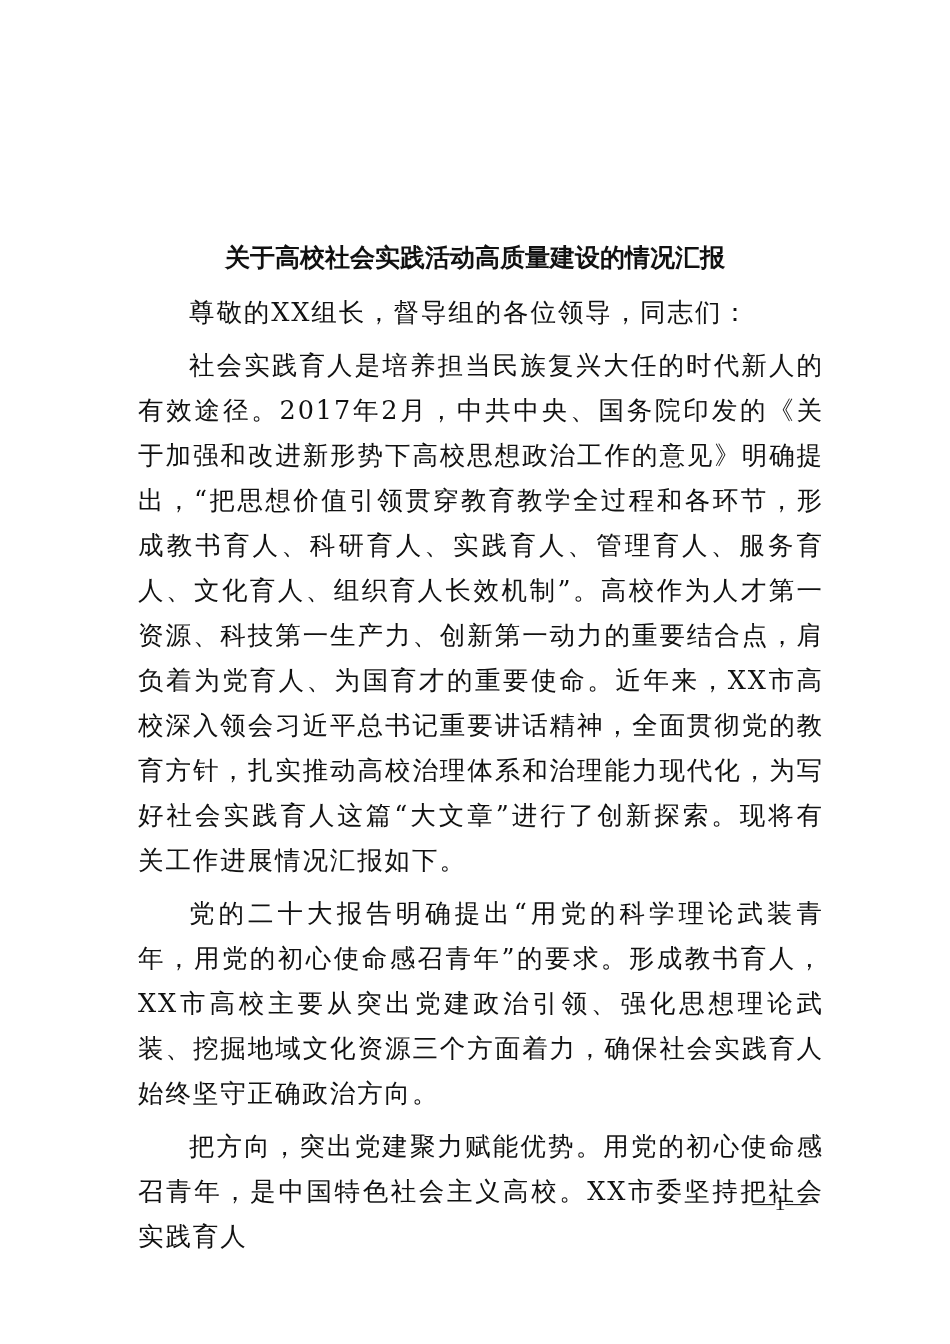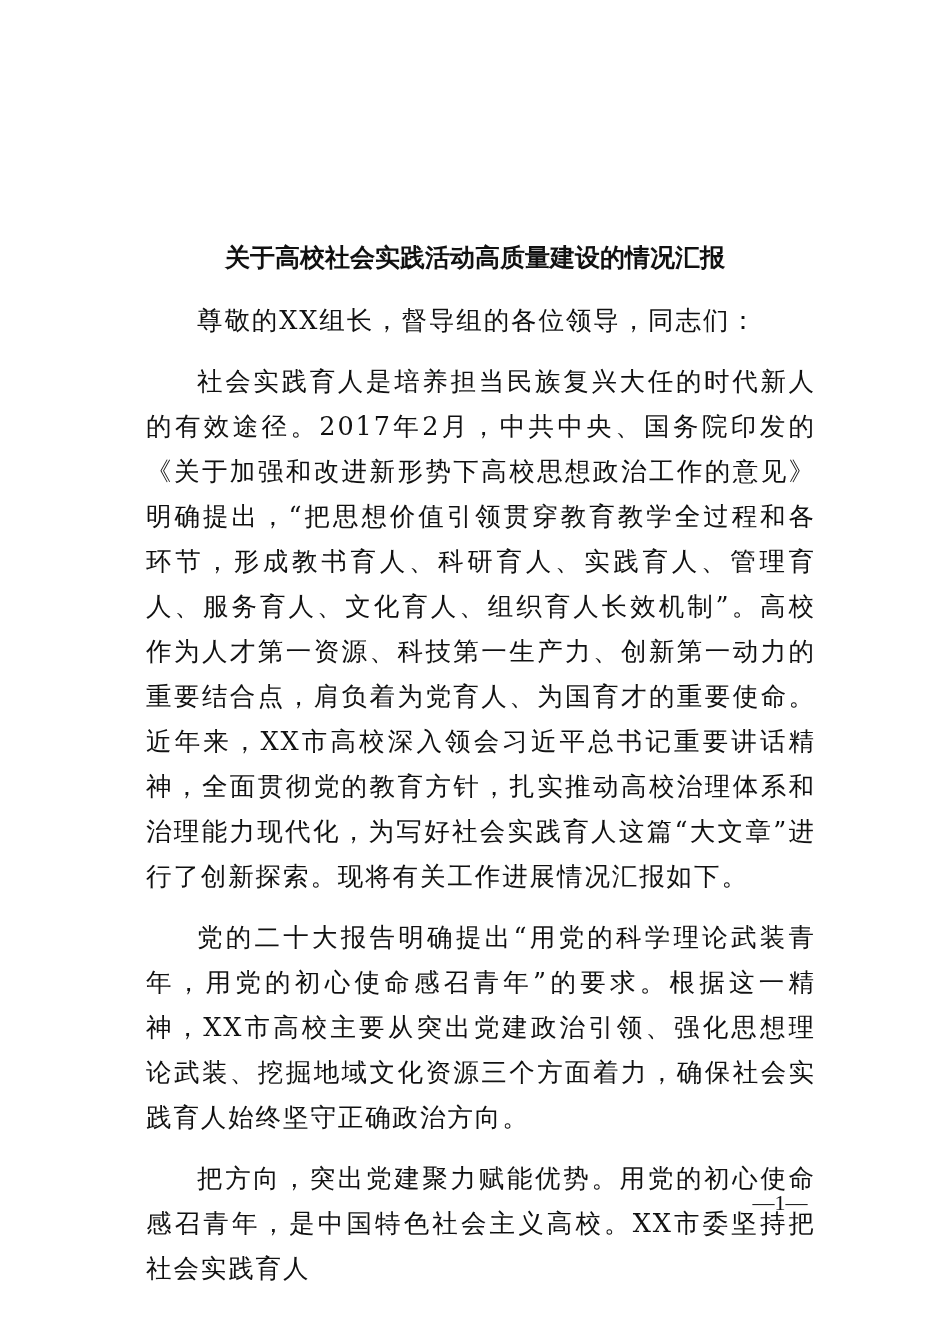--- a/index.html
+++ b/index.html
@@ -40,21 +40,21 @@
       left: 130px;
       top: 282px;
       width: 702px;
       font-size: 25.5px;
       line-height: 45px;
       letter-spacing: 1.9px;
       text-align: justify;
       text-justify: inter-character;
     }
     .body-text p {
-      margin: 16px;
+      margin: 8px;
       padding: 0;
     }
     .body-text p.indent {
       text-indent: 2em;
     }
     .body-text p.salutation {
       text-indent: 2em;
     }
     .footer-page-number {
       position: absolute;
@@ -70,18 +70,18 @@
   </style>
 </head>
 <body>
 
 <div class="page">
   <div class="title">关于高校社会实践活动高质量建设的情况汇报</div>
 
   <div class="body-text">
     <p class="salutation">尊敬的XX组长，督导组的各位领导，同志们：</p>
     <p class="indent">社会实践育人是培养担当民族复兴大任的时代新人的有效途径。2017年2月，中共中央、国务院印发的《关于加强和改进新形势下高校思想政治工作的意见》明确提出，“把思想价值引领贯穿教育教学全过程和各环节，形成教书育人、科研育人、实践育人、管理育人、服务育人、文化育人、组织育人长效机制”。高校作为人才第一资源、科技第一生产力、创新第一动力的重要结合点，肩负着为党育人、为国育才的重要使命。近年来，XX市高校深入领会习近平总书记重要讲话精神，全面贯彻党的教育方针，扎实推动高校治理体系和治理能力现代化，为写好社会实践育人这篇“大文章”进行了创新探索。现将有关工作进展情况汇报如下。</p>
-    <p class="indent">党的二十大报告明确提出“用党的科学理论武装青年，用党的初心使命感召青年”的要求。根据这一精神，XX市高校主要从突出党建政治引领、强化思想理论武装、挖掘地域文化资源三个方面着力，确保社会实践育人始终坚守正确政治方向。</p>
+    <p class="indent">党的二十大报告明确提出“用党的科学理论武装青年，用党的初心使命感召青年”的要求。形成教书育人，XX市高校主要从突出党建政治引领、强化思想理论武装、挖掘地域文化资源三个方面着力，确保社会实践育人始终坚守正确政治方向。</p>
     <p class="indent">把方向，突出党建聚力赋能优势。用党的初心使命感召青年，是中国特色社会主义高校。XX市委坚持把社会实践育人</p>
   </div>
 
   <div class="footer-page-number">—1—</div>
 </div>
 
 </body></html>

